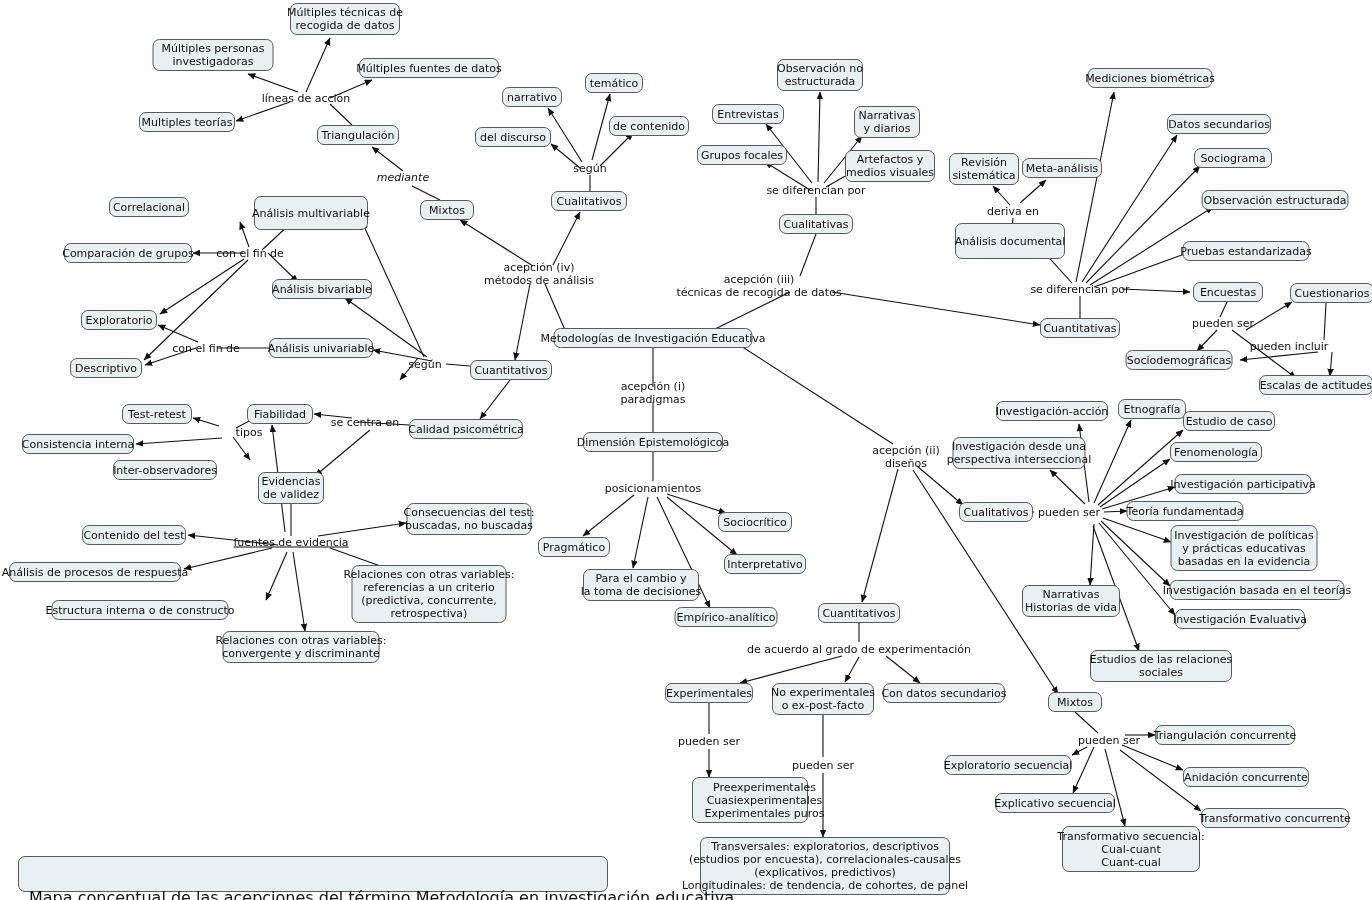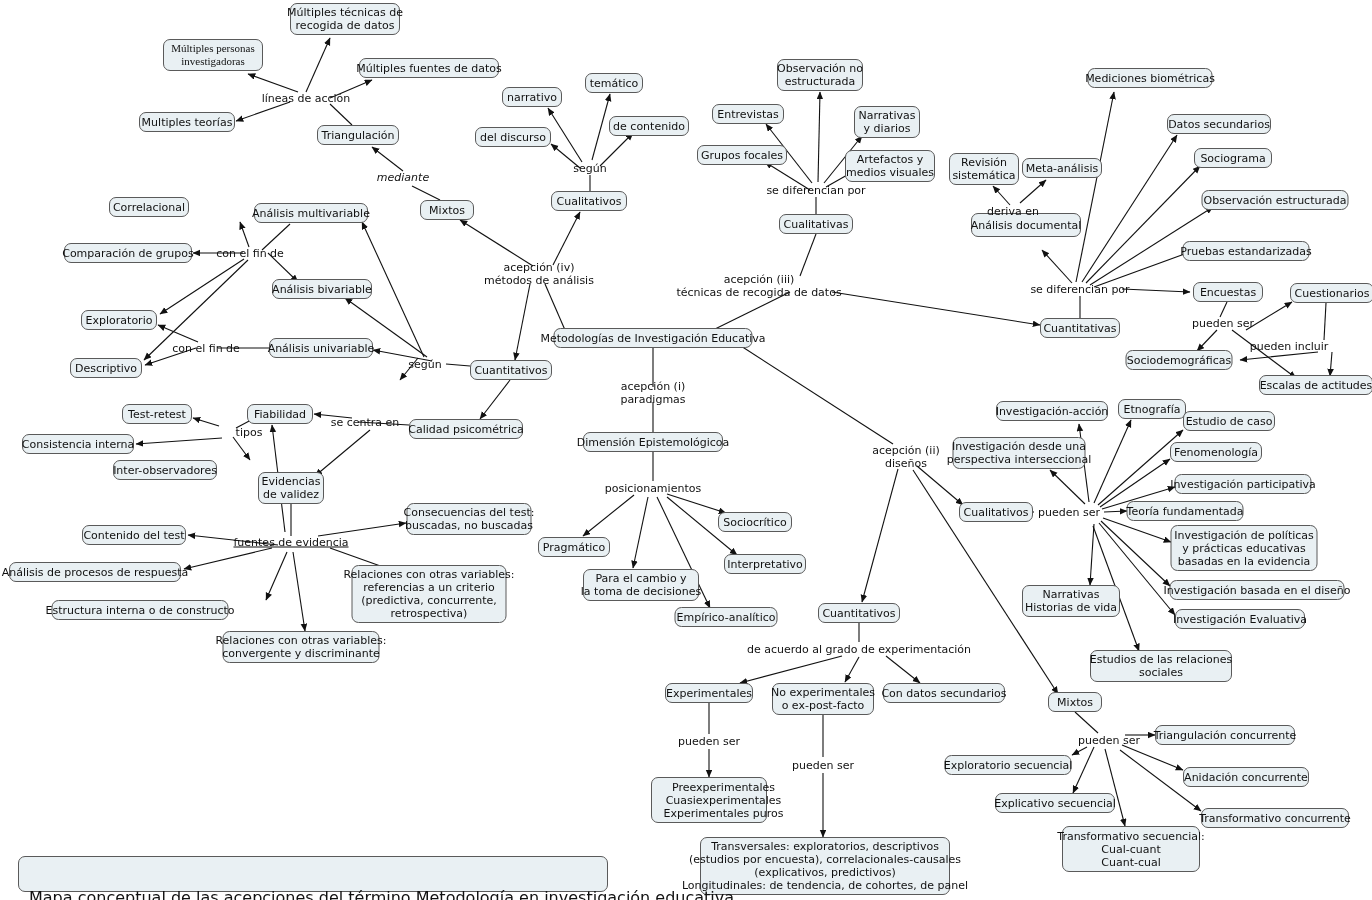--- a/index.html
+++ b/index.html
@@ -189,21 +189,21 @@
         <line x1="1105" y1="749" x2="1125" y2="826" stroke="#111111" stroke-width="1.1" marker-end="url(#arrowhead)"></line>
         <line x1="1125" y1="735" x2="1155" y2="735" stroke="#111111" stroke-width="1.1" marker-end="url(#arrowhead)"></line>
         <line x1="1122" y1="745" x2="1183" y2="770" stroke="#111111" stroke-width="1.1" marker-end="url(#arrowhead)"></line>
         <line x1="1120" y1="750" x2="1201" y2="811" stroke="#111111" stroke-width="1.1" marker-end="url(#arrowhead)"></line>
       </g>
   </svg>
 
   <div id="nodes-layer">
       <div class="node" style="left: 345px; top: 19px; width: 110px; height: 32px;">Múltiples técnicas de
 recogida de datos</div>
-      <div class="node" style="left: 213px; top: 55px; width: 100px; height: 32px; font-family: Liberation Serif, serif;">Múltiples personas
+      <div class="node" style="left: 213px; top: 55px; width: 121px; height: 32px;">Múltiples personas
 investigadoras</div>
       <div class="node" style="left: 429px; top: 68px; width: 140px; height: 20px;">Múltiples fuentes de datos</div>
       <div class="node" style="left: 187px; top: 122px; width: 96px; height: 20px;">Multiples teorías</div>
       <div class="node" style="left: 358px; top: 135px; width: 82px; height: 20px;">Triangulación</div>
       <div class="node" style="left: 614px; top: 83px; width: 58px; height: 20px;">temático</div>
       <div class="node" style="left: 532px; top: 97px; width: 60px; height: 20px;">narrativo</div>
       <div class="node" style="left: 649px; top: 126px; width: 80px; height: 20px;">de contenido</div>
       <div class="node" style="left: 513px; top: 137px; width: 76px; height: 20px;">del discurso</div>
       <div class="node" style="left: 589px; top: 201px; width: 76px; height: 20px;">Cualitativos</div>
       <div class="node" style="left: 447px; top: 210px; width: 54px; height: 20px;">Mixtos</div>
@@ -216,29 +216,29 @@
       <div class="node" style="left: 890px; top: 166px; width: 90px; height: 32px;">Artefactos y
 medios visuales</div>
       <div class="node" style="left: 816px; top: 224px; width: 74px; height: 20px;">Cualitativas</div>
       <div class="node" style="left: 1150px; top: 78px; width: 125px; height: 20px;">Mediciones biométricas</div>
       <div class="node" style="left: 1219px; top: 124px; width: 104px; height: 20px;">Datos secundarios</div>
       <div class="node" style="left: 1233px; top: 158px; width: 78px; height: 20px;">Sociograma</div>
       <div class="node" style="left: 984px; top: 169px; width: 70px; height: 32px;">Revisión
 sistemática</div>
       <div class="node" style="left: 1062px; top: 168px; width: 80px; height: 20px;">Meta-análisis</div>
       <div class="node" style="left: 1275px; top: 200px; width: 147px; height: 20px;">Observación estructurada</div>
-      <div class="node" style="left: 1010px; top: 225px; width: 110px; height: 24px; margin-left: 16px;">Análisis documental</div>
+      <div class="node" style="left: 1010px; top: 241px; width: 110px; height: 36px;">Análisis documental</div>
       <div class="node" style="left: 1246px; top: 251px; width: 127px; height: 20px;">Pruebas estandarizadas</div>
       <div class="node" style="left: 1228px; top: 292px; width: 70px; height: 20px;">Encuestas</div>
       <div class="node" style="left: 1332px; top: 293px; width: 84px; height: 20px;">Cuestionarios</div>
       <div class="node" style="left: 1080px; top: 328px; width: 80px; height: 20px;">Cuantitativas</div>
       <div class="node" style="left: 1179px; top: 360px; width: 107px; height: 20px;">Sociodemográficas</div>
       <div class="node" style="left: 1316px; top: 385px; width: 114px; height: 20px;">Escalas de actitudes</div>
       <div class="node" style="left: 149px; top: 207px; width: 80px; height: 20px;">Correlacional</div>
-      <div class="node" style="left: 311px; top: 213px; width: 114px; height: 20px;">Análisis multivariable</div>
+      <div class="node" style="left: 311px; top: 213px; width: 114px; height: 34px;">Análisis multivariable</div>
       <div class="node" style="left: 128px; top: 253px; width: 128px; height: 20px;">Comparación de grupos</div>
       <div class="node" style="left: 322px; top: 289px; width: 100px; height: 20px;">Análisis bivariable</div>
       <div class="node" style="left: 119px; top: 320px; width: 76px; height: 20px;">Exploratorio</div>
       <div class="node" style="left: 321px; top: 348px; width: 104px; height: 20px;">Análisis univariable</div>
       <div class="node" style="left: 106px; top: 368px; width: 72px; height: 20px;">Descriptivo</div>
       <div class="node" style="left: 511px; top: 370px; width: 82px; height: 20px;">Cuantitativos</div>
       <div class="node" style="left: 157px; top: 414px; width: 70px; height: 20px;">Test-retest</div>
       <div class="node" style="left: 280px; top: 414px; width: 66px; height: 20px;">Fiabilidad</div>
       <div class="node" style="left: 466px; top: 429px; width: 114px; height: 20px;">Calidad psicométrica</div>
       <div class="node" style="left: 78px; top: 444px; width: 112px; height: 20px;">Consistencia interna</div>
@@ -262,40 +262,40 @@
       <div class="node" style="left: 574px; top: 547px; width: 72px; height: 20px;">Pragmático</div>
       <div class="node" style="left: 765px; top: 564px; width: 82px; height: 20px;">Interpretativo</div>
       <div class="node" style="left: 641px; top: 585px; width: 116px; height: 32px;">Para el cambio y
 la toma de decisiones</div>
       <div class="node" style="left: 726px; top: 617px; width: 103px; height: 20px;">Empírico-analítico</div>
       <div class="node" style="left: 859px; top: 613px; width: 82px; height: 20px;">Cuantitativos</div>
       <div class="node" style="left: 709px; top: 693px; width: 88px; height: 20px;">Experimentales</div>
       <div class="node" style="left: 823px; top: 699px; width: 102px; height: 32px;">No experimentales
 o ex-post-facto</div>
       <div class="node" style="left: 944px; top: 693px; width: 122px; height: 20px;">Con datos secundarios</div>
-      <div class="node" style="left: 709px; top: 800px; width: 116px; height: 46px; padding-left: 35px;">Preexperimentales
+      <div class="node" style="left: 750px; top: 800px; width: 116px; height: 46px; padding-left: 35px;">Preexperimentales
 Cuasiexperimentales
 Experimentales puros</div>
       <div class="node" style="left: 825px; top: 866px; width: 250px; height: 58px;">Transversales: exploratorios, descriptivos
 (estudios por encuesta), correlacionales-causales
 (explicativos, predictivos)
 Longitudinales: de tendencia, de cohortes, de panel</div>
       <div class="node" style="left: 1052px; top: 411px; width: 112px; height: 20px;">Investigación-acción</div>
       <div class="node" style="left: 1152px; top: 409px; width: 68px; height: 20px;">Etnografía</div>
       <div class="node" style="left: 1229px; top: 421px; width: 92px; height: 20px;">Estudio de caso</div>
       <div class="node" style="left: 1019px; top: 453px; width: 133px; height: 32px;">Investigación desde una
 perspectiva interseccional</div>
       <div class="node" style="left: 1216px; top: 452px; width: 92px; height: 20px;">Fenomenología</div>
       <div class="node" style="left: 1243px; top: 484px; width: 137px; height: 20px;">Investigación participativa</div>
       <div class="node" style="left: 1185px; top: 511px; width: 117px; height: 20px;">Teoría fundamentada</div>
       <div class="node" style="left: 996px; top: 512px; width: 74px; height: 20px;">Cualitativos</div>
       <div class="node" style="left: 1244px; top: 548px; width: 147px; height: 46px;">Investigación de políticas
 y prácticas educativas
 basadas en la evidencia</div>
-      <div class="node" style="left: 1257px; top: 590px; width: 175px; height: 20px;">Investigación basada en el diseño</div>
+      <div class="node" style="left: 1257px; top: 590px; width: 175px; height: 20px;">Investigación basada en el teorías</div>
       <div class="node" style="left: 1071px; top: 601px; width: 98px; height: 32px;">Narrativas
 Historias de vida</div>
       <div class="node" style="left: 1240px; top: 619px; width: 130px; height: 20px;">Investigación Evaluativa</div>
       <div class="node" style="left: 1161px; top: 666px; width: 142px; height: 32px;">Estudios de las relaciones
 sociales</div>
       <div class="node" style="left: 1075px; top: 702px; width: 54px; height: 20px;">Mixtos</div>
       <div class="node" style="left: 1225px; top: 735px; width: 140px; height: 20px;">Triangulación concurrente</div>
       <div class="node" style="left: 1008px; top: 765px; width: 127px; height: 20px;">Exploratorio secuencial</div>
       <div class="node" style="left: 1246px; top: 777px; width: 126px; height: 20px;">Anidación concurrente</div>
       <div class="node" style="left: 1055px; top: 803px; width: 120px; height: 20px;">Explicativo secuencial</div>

